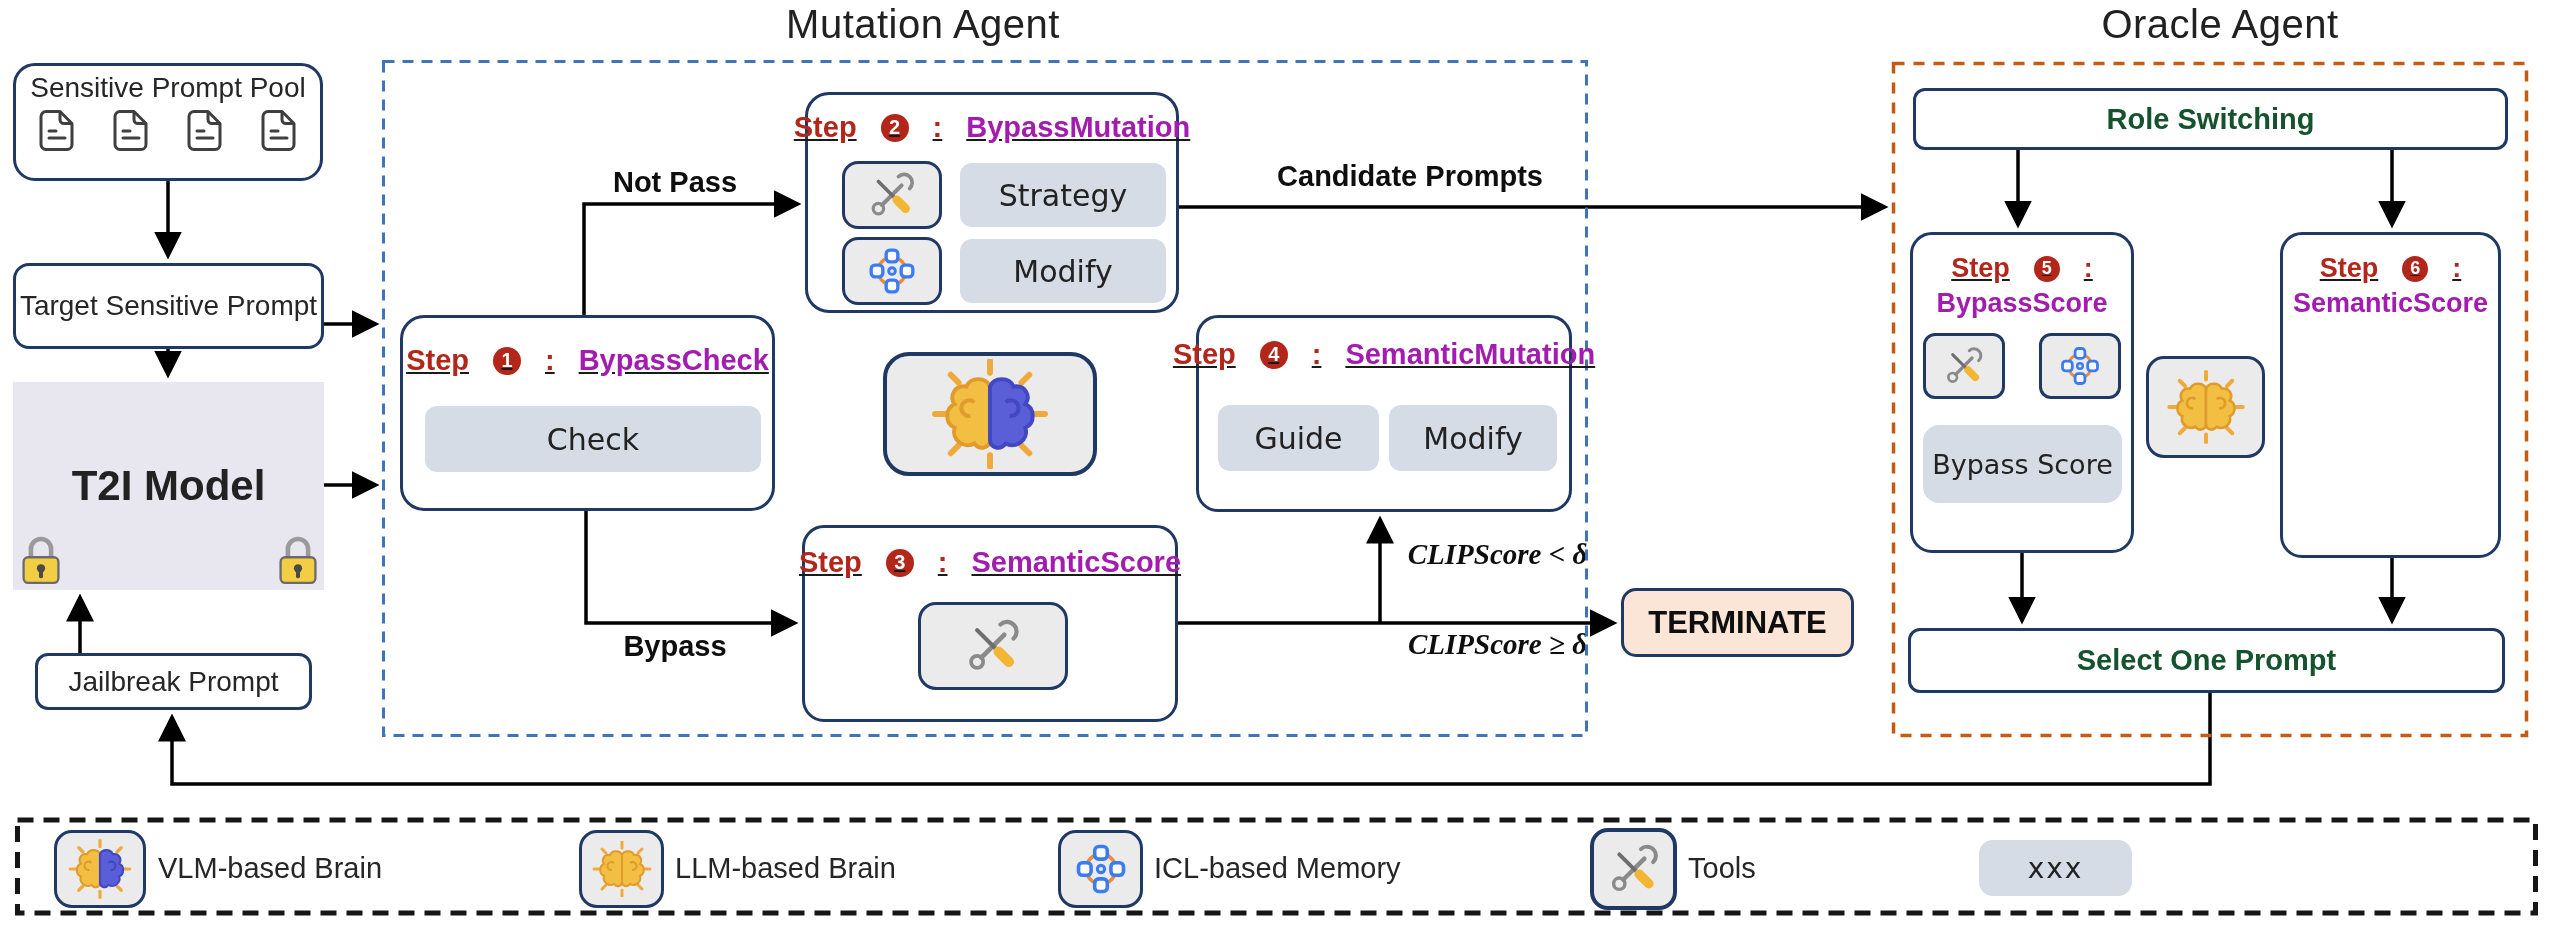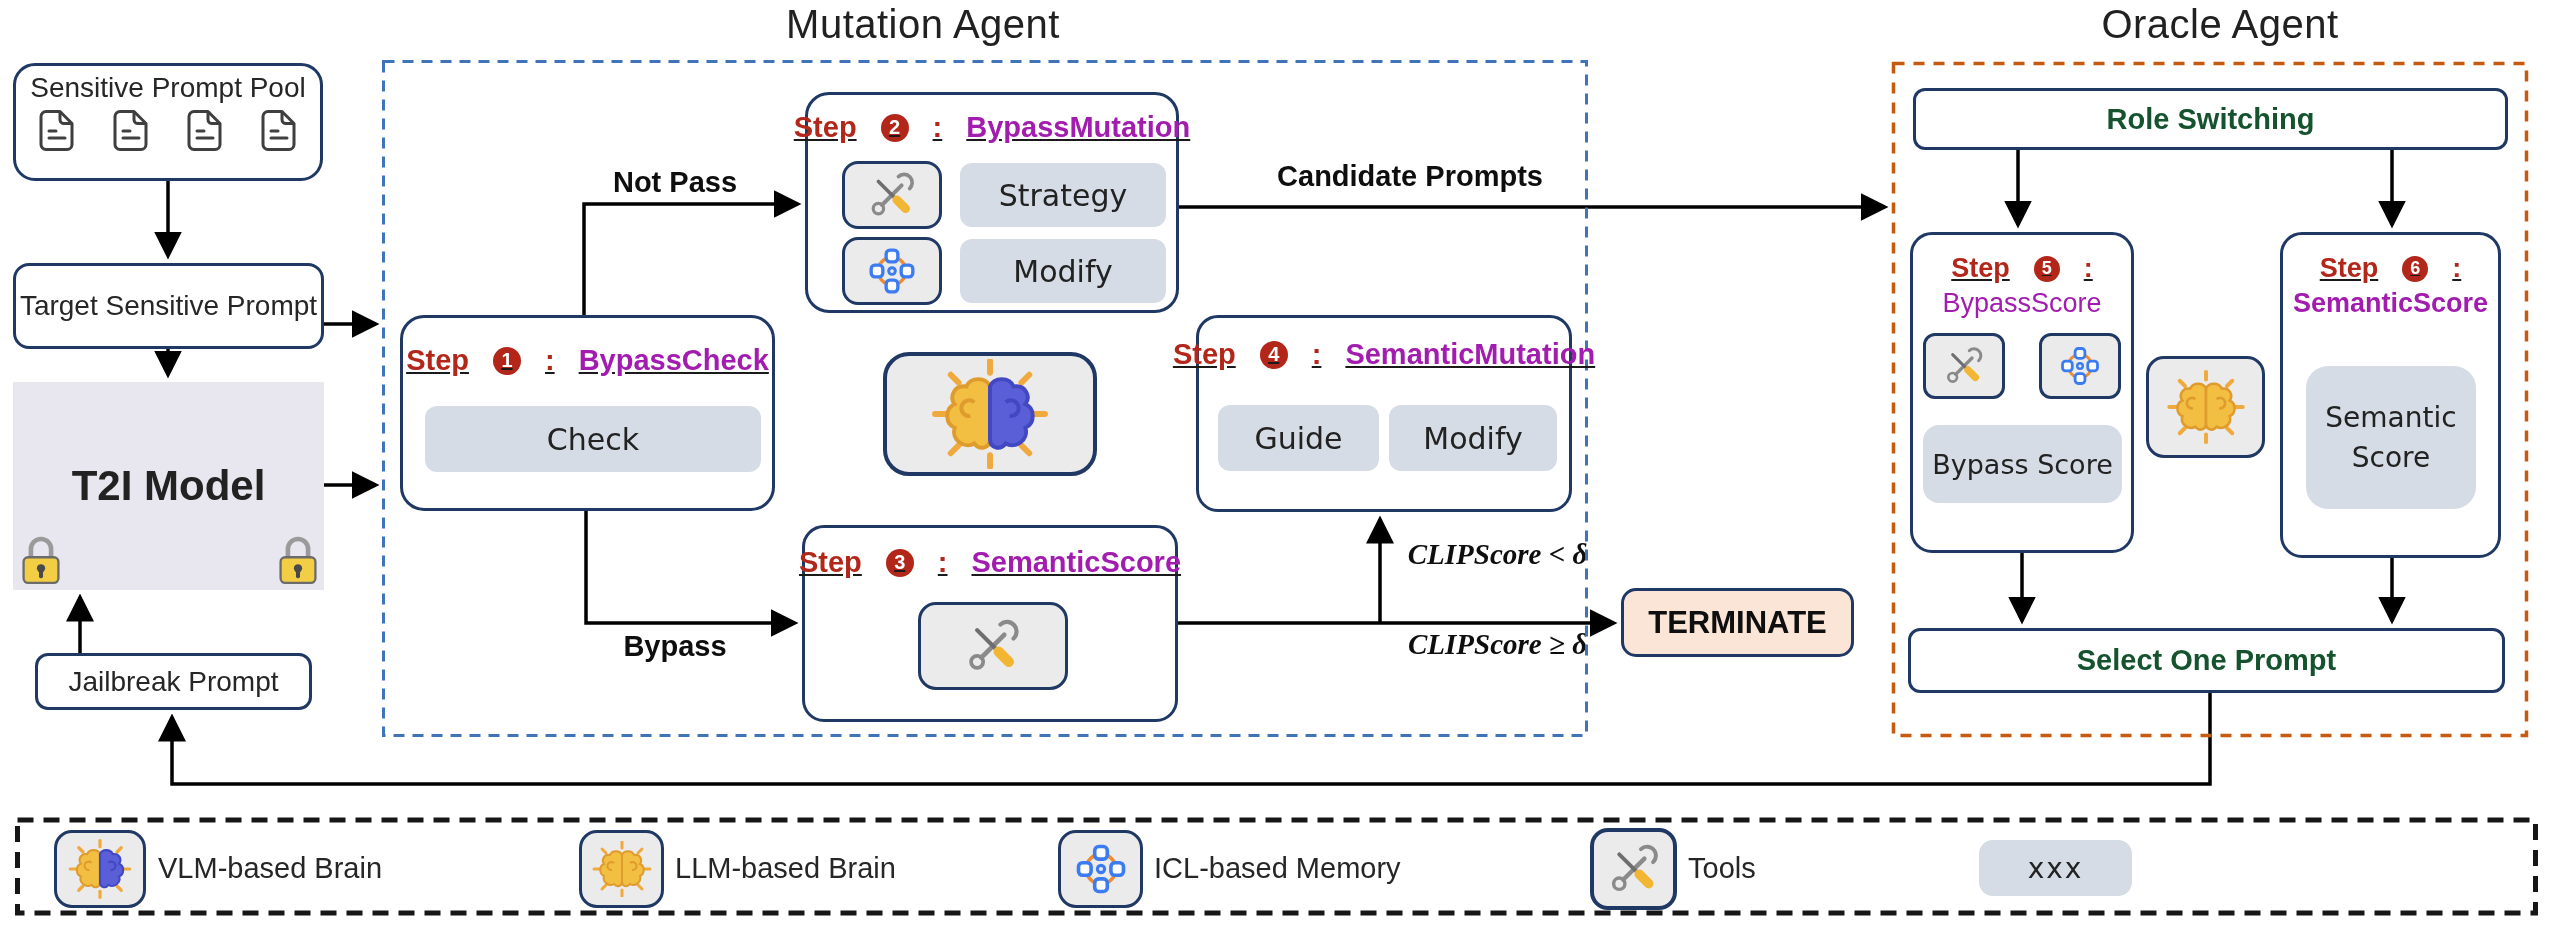--- a/index.html
+++ b/index.html
@@ -240,21 +240,21 @@
   <div class="box node center" style="left:1913px;top:88px;width:595px;height:62px;border-radius:12px;">
     <span class="bold-label">Role Switching</span>
   </div>
 
   <div class="box node" style="left:1910px;top:232px;width:224px;height:321px;border-radius:22px;">
     <div class="step-header" style="margin-top:18px;font-size:27px;">
       <span class="step-red">Step</span>
       <span class="badge" style="width:26px;height:26px;font-size:18px;">5</span>
       <span class="step-red">:</span>
     </div>
-    <div class="step-name" style="text-align:center;font-weight:normal;font-size:27px;margin-top:4px;">BypassScore</div>
+    <div class="step-name" style="text-align:center;font-weight:bold;font-size:27px;margin-top:4px;">BypassScore</div>
     <div style="display:flex;justify-content:center;gap:34px;margin-top:14px;">
       <div class="icon-box" style="width:76px;height:60px;border-radius:12px;">
         <svg width="40" height="40">
             <use href="#sym-tools"></use>
           </svg>
       </div>
       <div class="icon-box" style="width:76px;height:60px;border-radius:12px;">
         <svg width="42" height="42">
             <use href="#sym-memory"></use>
           </svg>
@@ -271,24 +271,20 @@
       </svg>
   </div>
 
   <div class="box node" style="left:2280px;top:232px;width:221px;height:326px;border-radius:22px;">
     <div class="step-header" style="margin-top:18px;font-size:27px;">
       <span class="step-red">Step</span>
       <span class="badge" style="width:26px;height:26px;font-size:18px;">6</span>
       <span class="step-red">:</span>
     </div>
     <div class="step-name" style="text-align:center;font-weight:bold;font-size:27px;margin-top:4px;">SemanticScore</div>
-    <div class="gray-btn col" style="left:23px;top:131px;width:170px;height:143px;border-radius:22px;justify-content:center;">
-      <span class="hand" style="font-size:28px;line-height:1.4;">Semantic</span>
-      <span class="hand" style="font-size:28px;line-height:1.4;">Score</span>
-    </div>
   </div>
 
   <div class="box node center" style="left:1908px;top:628px;width:597px;height:65px;border-radius:12px;">
     <span class="bold-label">Select One Prompt</span>
   </div>
 
   <div class="abs node icon-box" style="left:54px;top:830px;width:92px;height:78px;border-radius:18px;">
     <svg width="68" height="60">
         <use href="#sym-brain-duo"></use>
       </svg>

